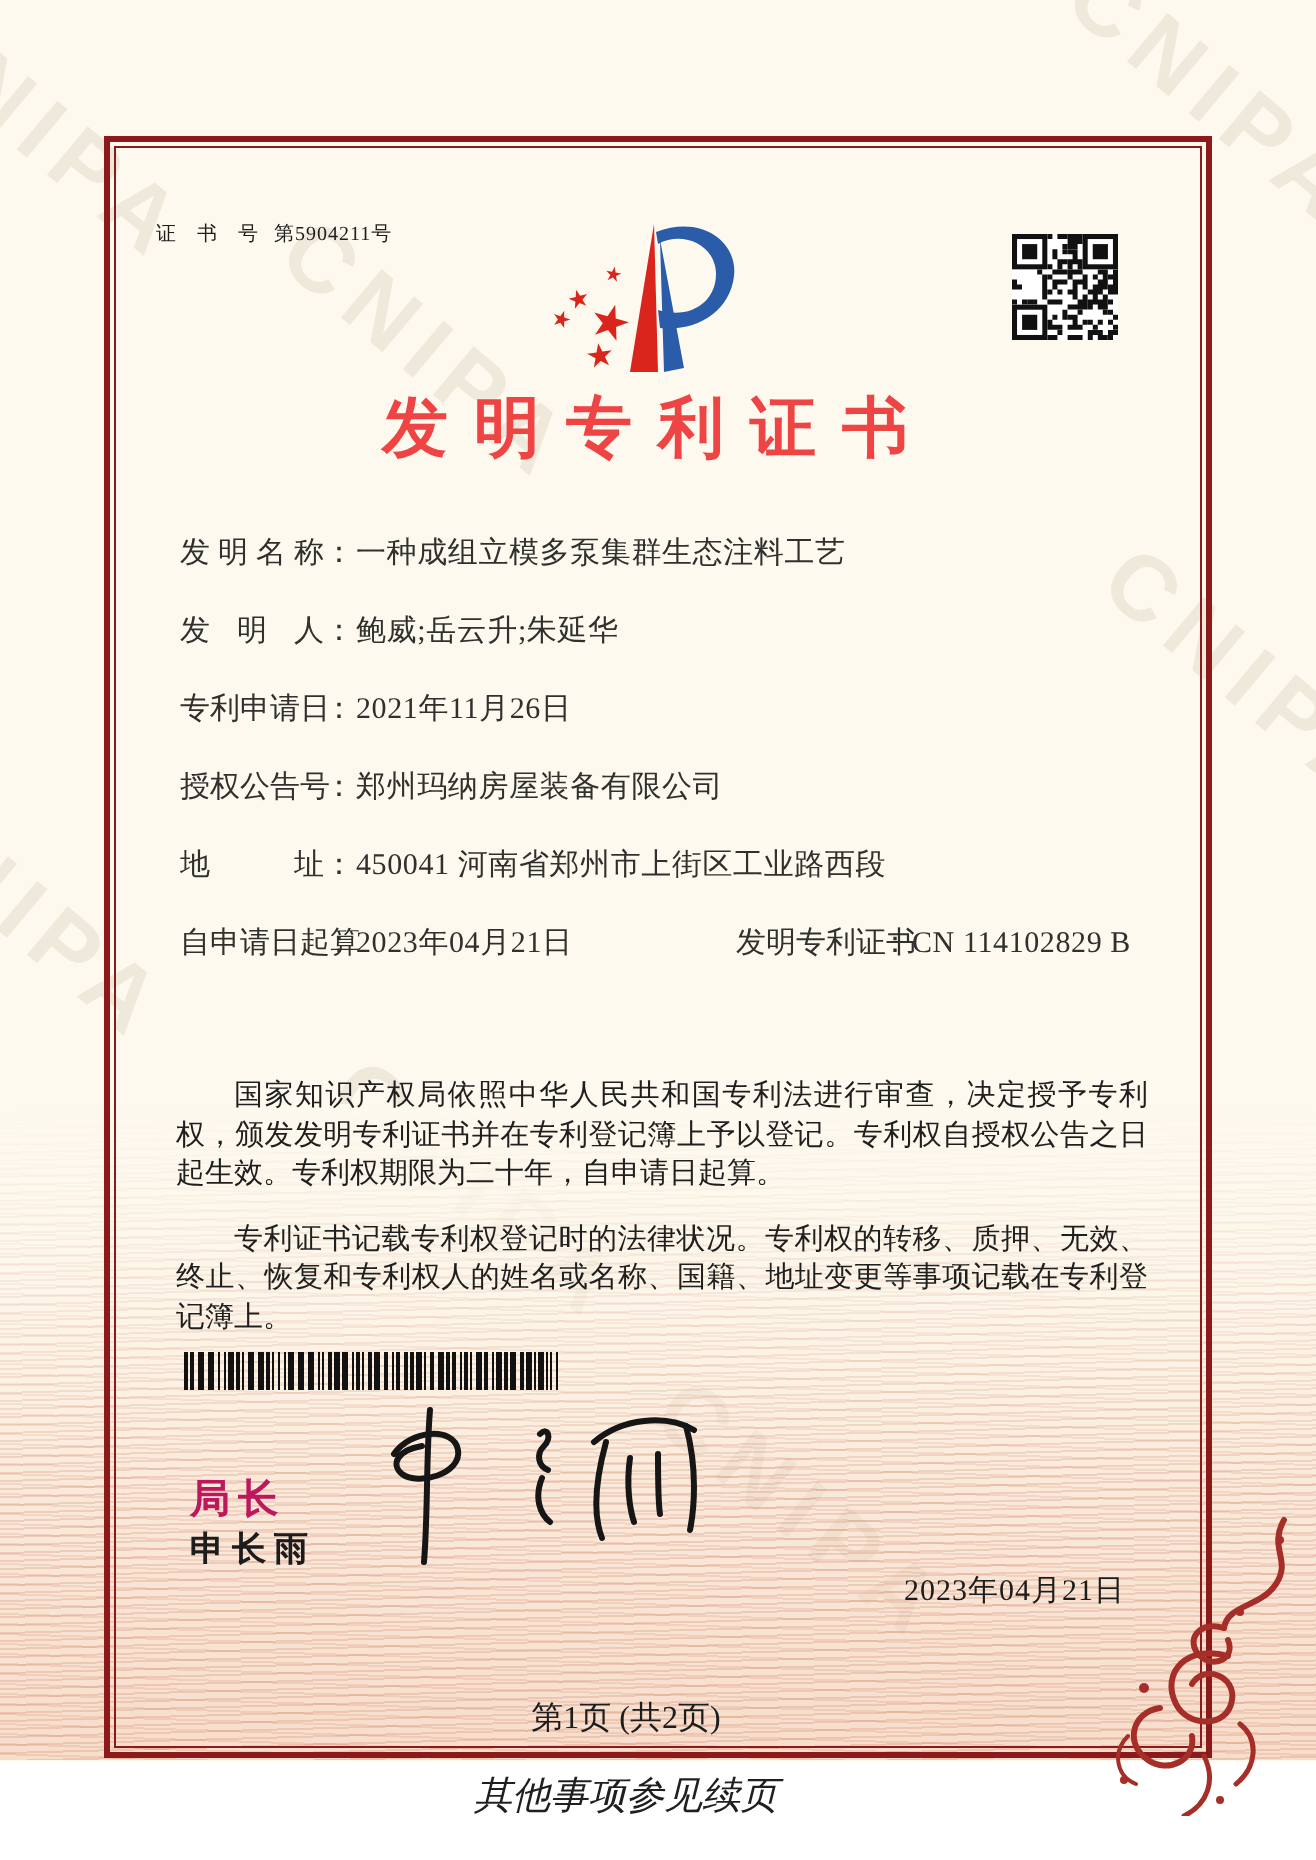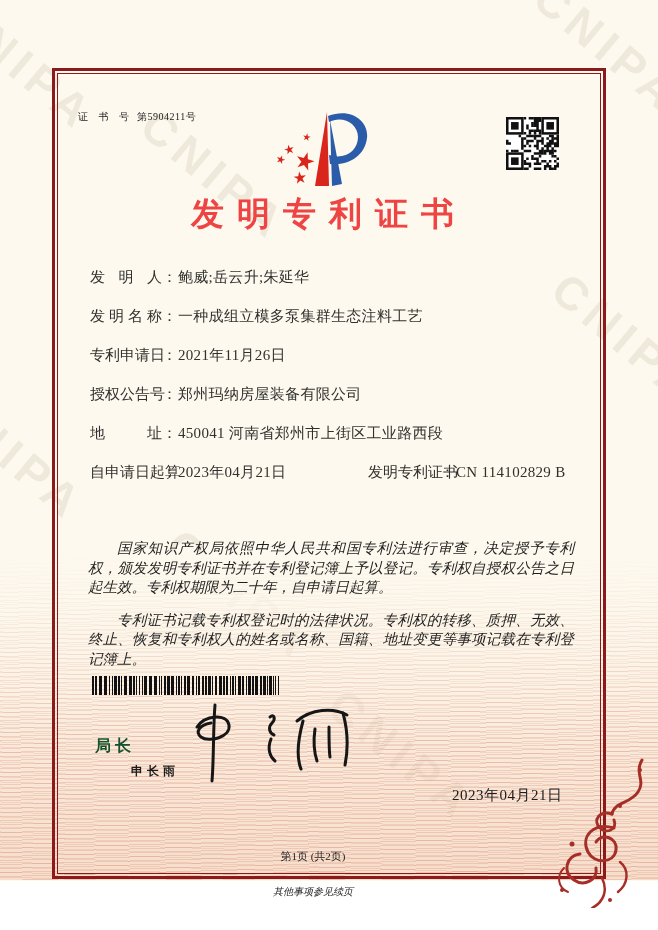--- a/index.html
+++ b/index.html
@@ -31,31 +31,31 @@
   .qr{left:506px;top:117px;width:53px;height:53px;}
   .title{left:52px;top:192px;width:554px;text-align:center;font-size:33px;font-weight:bold;
       letter-spacing:13px;color:#ef4444;}
   .fields{left:90px;top:270px;width:482px;font-size:15px;color:#30302e;}
   .frow{position:relative;margin-bottom:24px;line-height:15px;white-space:nowrap;}
   .flabel{display:inline-block;width:72px;text-align:justify;text-align-last:justify;vertical-align:bottom;}
   .fcolon{display:inline-block;width:14px;}
   .fvalue{margin-left:2px;letter-spacing:0.3px;}
   .pair2{position:absolute;left:278px;top:0;}
   .bodytext{left:88px;top:539px;width:486px;font-size:14.5px;line-height:19.5px;
-      text-align:justify;font-style:italic;color:#1f1f1f;}
+      text-align:justify;color:#1f1f1f;}
   .bodytext p{margin:0 0 13px 0;text-indent:2em;}
   .barcode{left:92px;top:676px;width:191px;height:19px;}
   .signer-title{left:95px;top:736px;font-family:"Liberation Sans",sans-serif;font-weight:bold;
-      font-size:16px;letter-spacing:4px;color:#14532d;}
+      font-size:20px;letter-spacing:4px;color:#be185d;}
   .signer-name{left:95px;top:763px;font-family:"Liberation Sans",sans-serif;font-weight:bold;
-      font-size:12px;letter-spacing:4px;color:#1c1c1c;margin-left:36px;}
+      font-size:17px;letter-spacing:4px;color:#1c1c1c;}
   .sig{left:175px;top:699px;width:190px;height:88px;}
   .issue-date{left:452px;top:786px;font-size:15px;letter-spacing:0.5px;color:#1c1c1c;}
-  .page-info{left:36px;top:849px;width:554px;text-align:center;font-size:11px;color:#1d1d1d;}
-  .note{left:36px;top:885px;width:554px;text-align:center;font-size:10px;font-style:italic;
+  .page-info{left:36px;top:849px;width:554px;text-align:center;font-size:16px;color:#1d1d1d;}
+  .note{left:36px;top:885px;width:554px;text-align:center;font-size:19px;font-style:italic;
       z-index:7;color:#1f1f1f;}
   .ornament{left:550px;top:758px;width:108px;height:150px;z-index:6;}
 </style>
 </head>
 <body>
 
 <div class="page">
 
   <div class="wm" style="left:-28px;top:-12px;">CNIPA</div>
   <div class="wm" style="left:558px;top:-30px;">CNIPA</div>
@@ -104,24 +104,24 @@
         <rect x="40.38095238095238" y="5.0476190476190474" width="7.571428571428571" height="7.571428571428571" fill="#111"></rect>
         <rect x="1.2619047619047619" y="36.59523809523809" width="15.142857142857142" height="15.142857142857142" fill="none" stroke="#111" stroke-width="2.5238095238095237"></rect>
         <rect x="5.0476190476190474" y="40.38095238095238" width="7.571428571428571" height="7.571428571428571" fill="#111"></rect>
       </svg>
   </div>
 
   <div class="abs title">发明专利证书</div>
 
   <div class="abs fields">
     <div class="frow">
-      <span class="flabel">发明人</span><span class="fcolon">：</span><span class="fvalue">鲍威;岳云升;朱延华</span>
+      <span class="flabel">发明名称</span><span class="fcolon">：</span><span class="fvalue">一种成组立模多泵集群生态注料工艺</span>
     </div>
     <div class="frow">
-      <span class="flabel">发明名称</span><span class="fcolon">：</span><span class="fvalue">一种成组立模多泵集群生态注料工艺</span>
+      <span class="flabel">发明人</span><span class="fcolon">：</span><span class="fvalue">鲍威;岳云升;朱延华</span>
     </div>
     <div class="frow">
       <span class="flabel">专利申请日</span><span class="fcolon">：</span><span class="fvalue">2021年11月26日</span>
     </div>
     <div class="frow">
       <span class="flabel">授权公告号</span><span class="fcolon">：</span><span class="fvalue">郑州玛纳房屋装备有限公司</span>
     </div>
     <div class="frow">
       <span class="flabel">地址</span><span class="fcolon">：</span><span class="fvalue">450041 河南省郑州市上街区工业路西段</span>
     </div>

